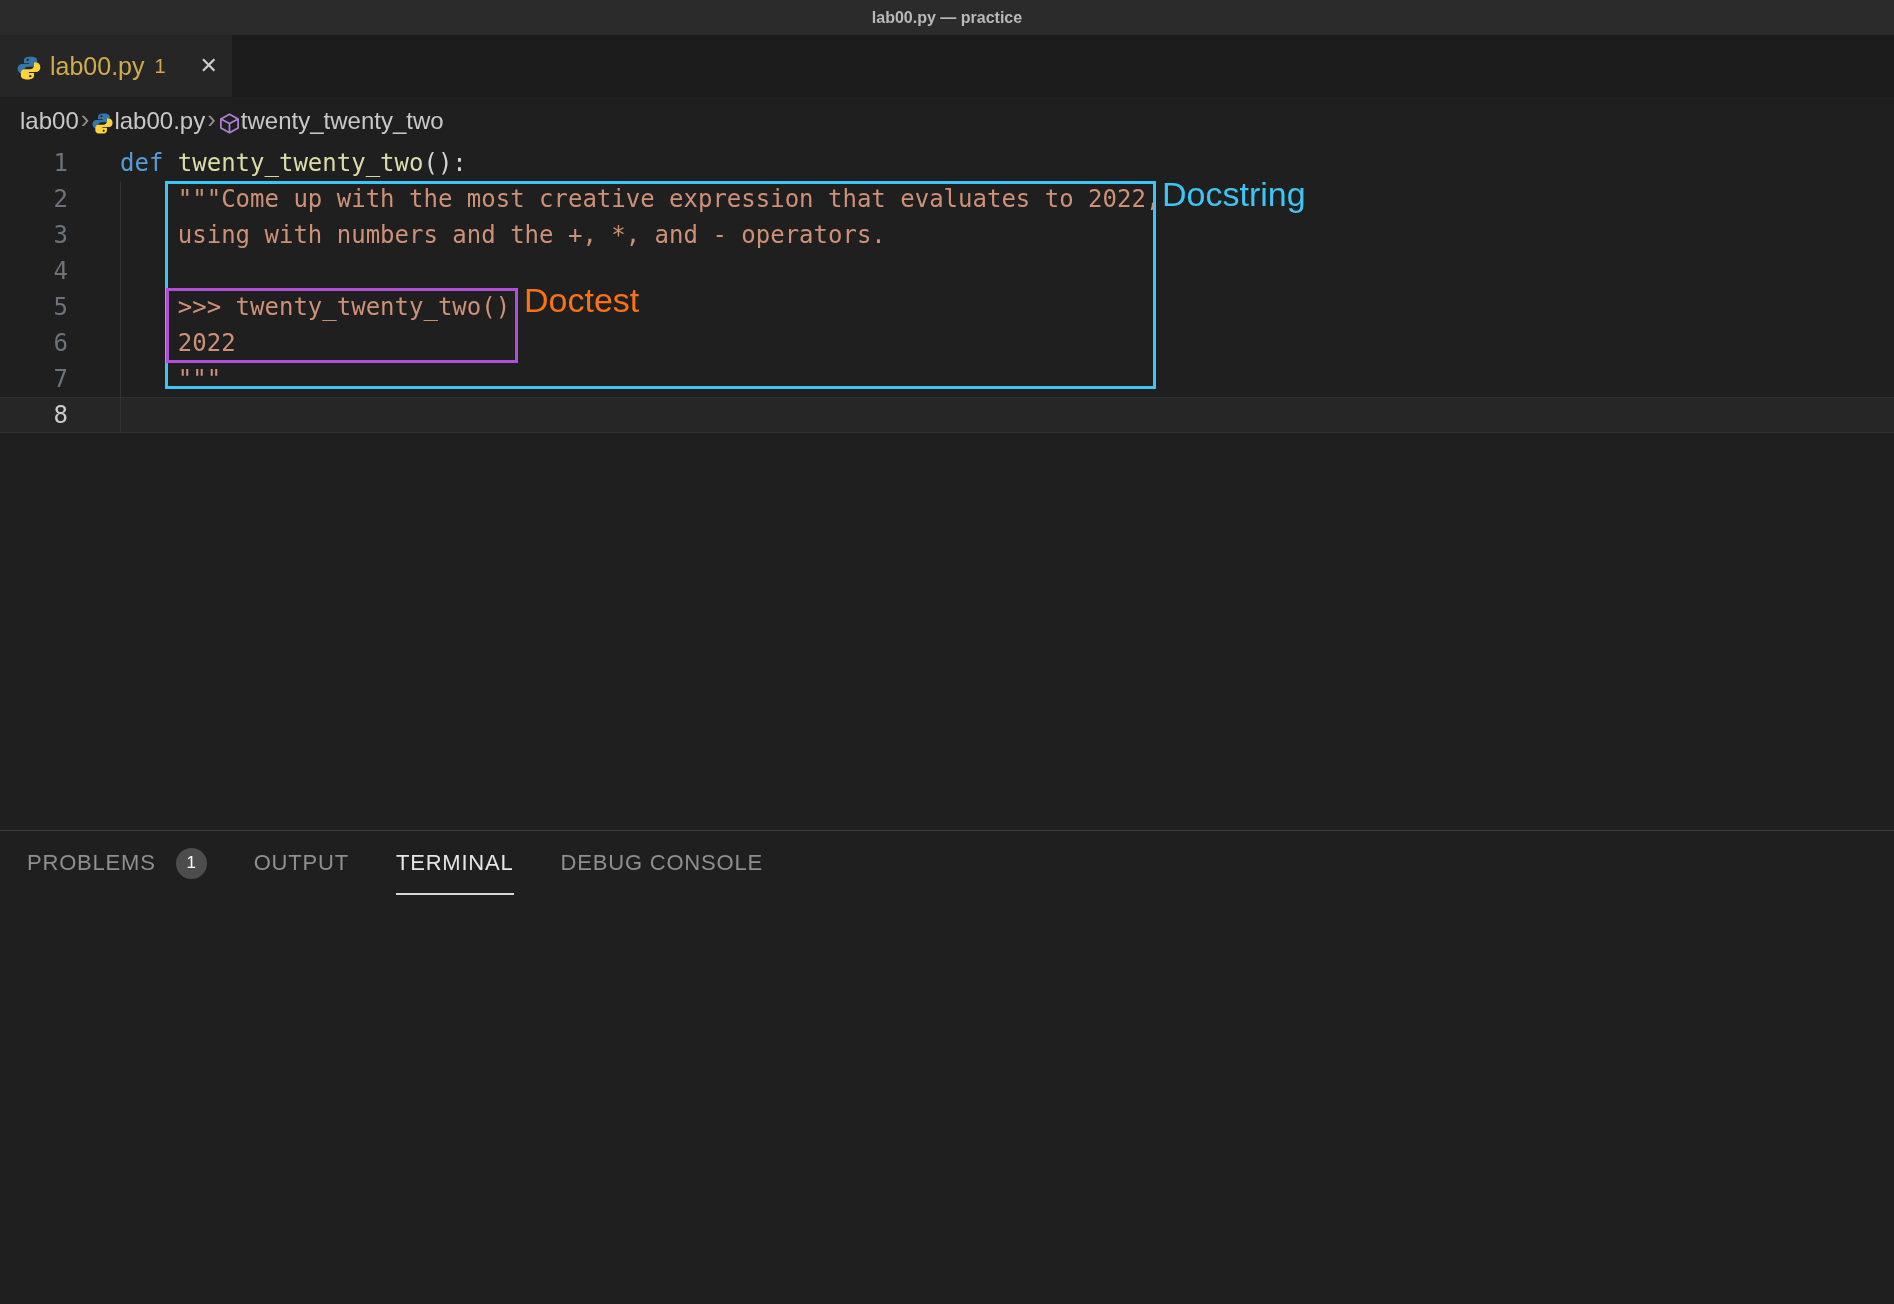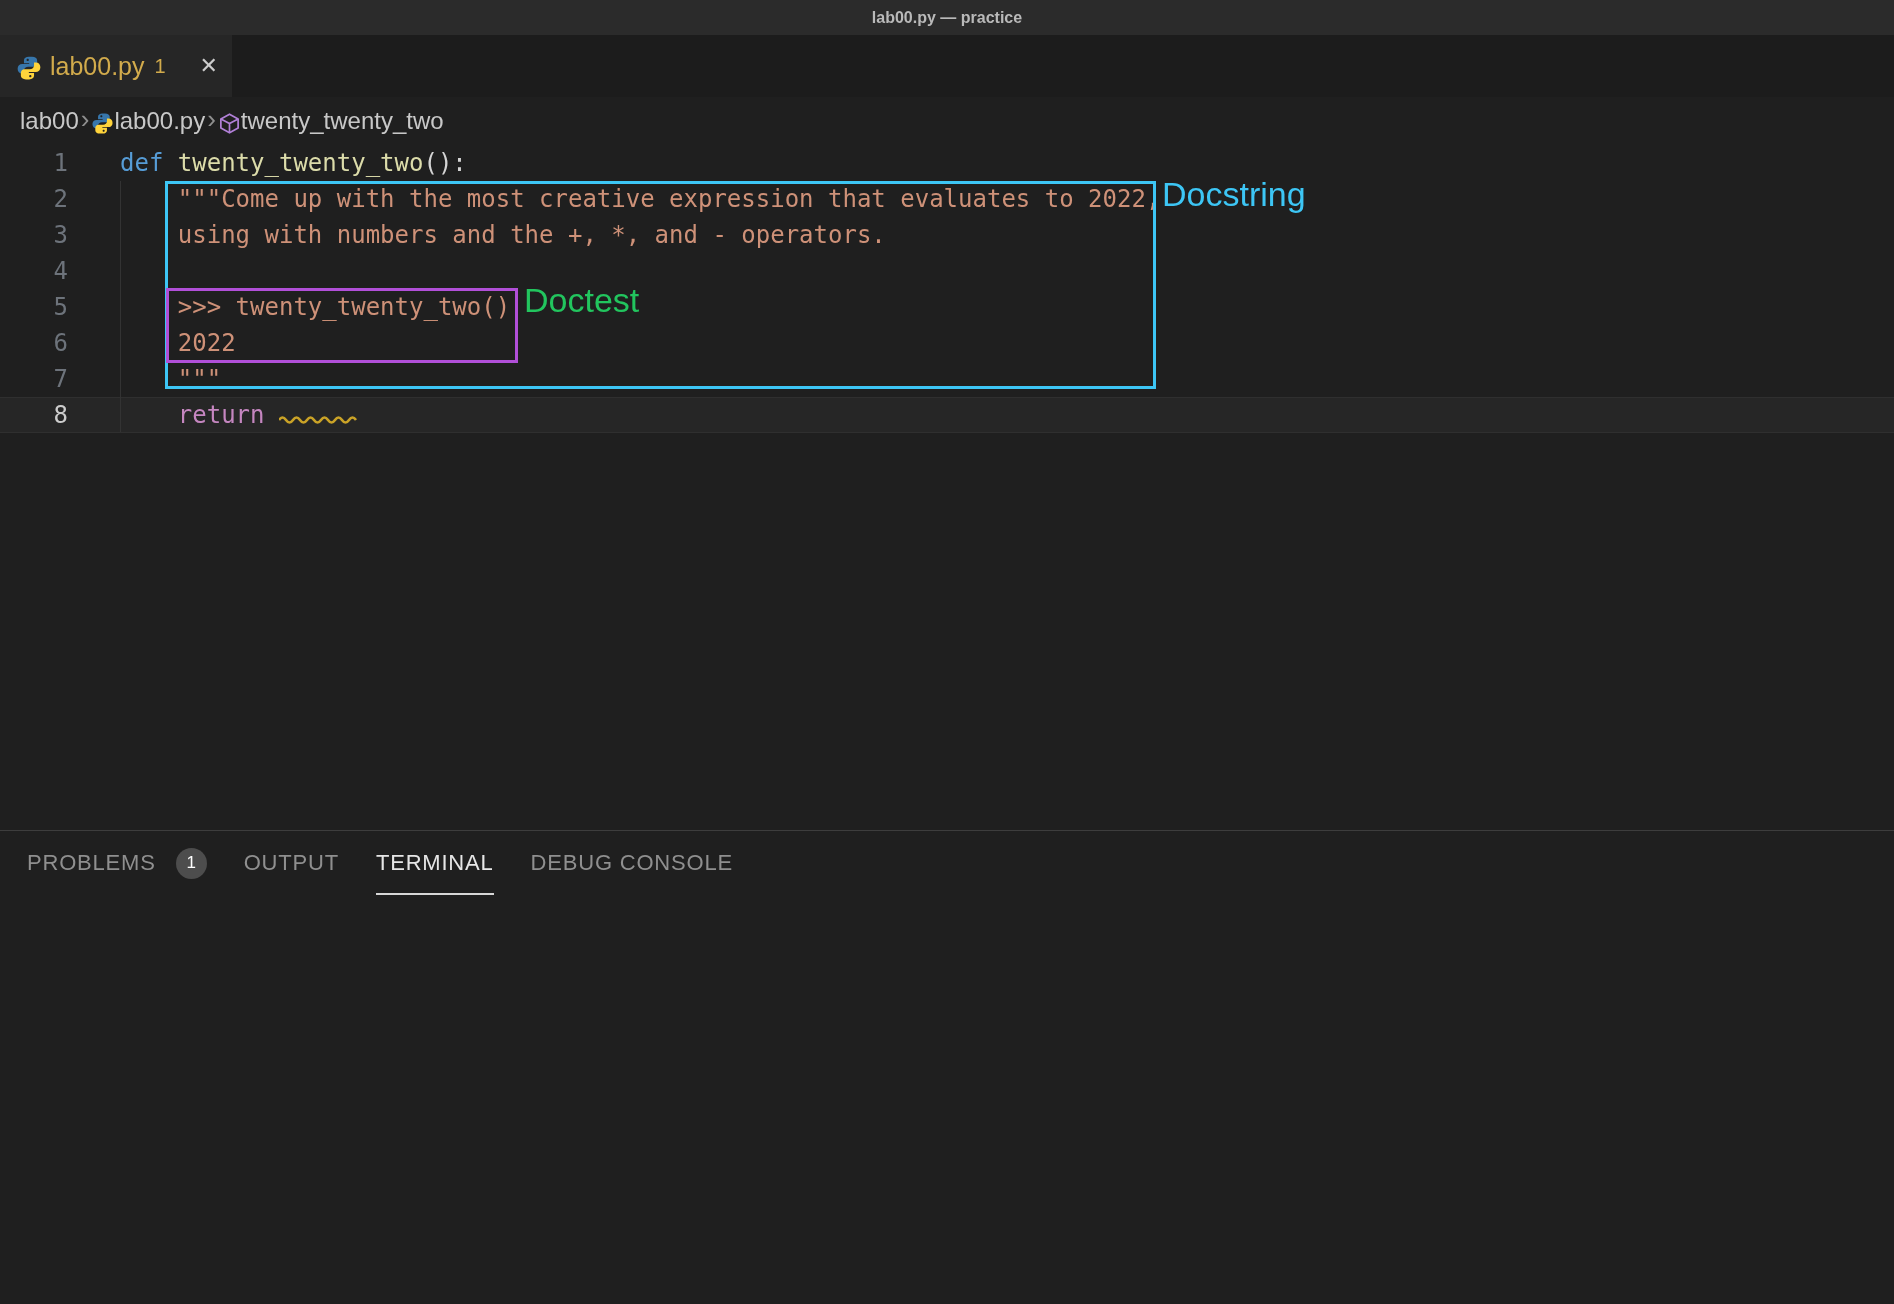--- a/index.html
+++ b/index.html
@@ -54,21 +54,21 @@
   .indent-guide { position:absolute; left:120px; top:181px; width:1px; height:251px; background:#333333; }
   
   .ann-box { position:absolute; border:3px solid; pointer-events:none; }
   .box-docstring { left:165px; top:181px; width:991px; height:208px; }
   .box-doctest  { left:166px; top:288px; width:352px; height:75px; }
   .ann-label { position:absolute; font-size:34px; font-weight:400; pointer-events:none; }
   .label-docstring { left:1162px; top:175px; }
   .label-doctest  { left:524px;  top:281px; }
   
   .panel { position:absolute; top:830px; left:0; right:0; bottom:0; border-top:1px solid #3d3d3d; background:#1f1f1f; }
-  .panel-tabs { display:flex; align-items:center; height:64px; padding-left:27px; gap:37px; }
+  .panel-tabs { display:flex; align-items:center; height:64px; padding-left:27px; gap:47px; }
   .panel-tab {
     display:flex; align-items:center; gap:20px; height:64px;
     font-size:22px; letter-spacing:0.8px; color:#8f8f8f; cursor:pointer;
     border-bottom:2px solid transparent; padding-top:2px;
   }
   .panel-tab.active { color:#e6e6e6; border-bottom-color:#d7d7d7; }
   .badge {
     width:31px; height:31px; border-radius:50%; background:#4d4d4d;
     color:#ffffff; font-size:17px; letter-spacing:0;
     display:flex; align-items:center; justify-content:center;
@@ -141,32 +141,29 @@
     <div class="code-row">
       <div class="ln">6</div>
       <div class="code"><span class="tok-str">    2022</span></div>
     </div>
     <div class="code-row">
       <div class="ln">7</div>
       <div class="code"><span class="tok-str">    """</span></div>
     </div>
     <div class="code-row active-line">
       <div class="ln">8</div>
-      <div class="code"><span class="tok-ret">    return </span><svg class="squiggle" width="84" height="10" viewBox="0 0 84 10">
-            <path d="M0 6 q3.5 -5 7 0 t7 0 t7 0 t7 0 t7 0 t7 0 t7 0 t7 0 t7 0 t7 0 t7 0" fill="none" stroke="#c9a227" stroke-width="2.6"></path>
-          </svg></div>
     </div>
   </div>
 
   <div class="indent-guide"></div>
 
   <div class="ann-box box-docstring" style="border-color: rgb(61, 198, 245);"></div>
   <div class="ann-label label-docstring" style="color: rgb(61, 198, 245);">Docstring</div>
   <div class="ann-box box-doctest" style="border-color: rgb(177, 79, 216);"></div>
-  <div class="ann-label label-doctest" style="color: #22c55e;">Doctest</div>
+  <div class="ann-label label-doctest" style="color: #f97316;">Doctest</div>
 
   <div class="panel">
     <div class="panel-tabs">
       <div class="panel-tab">
         <span>PROBLEMS</span>
         <span class="badge">1</span>
       </div>
       <div class="panel-tab">
         <span>OUTPUT</span>
       </div>

